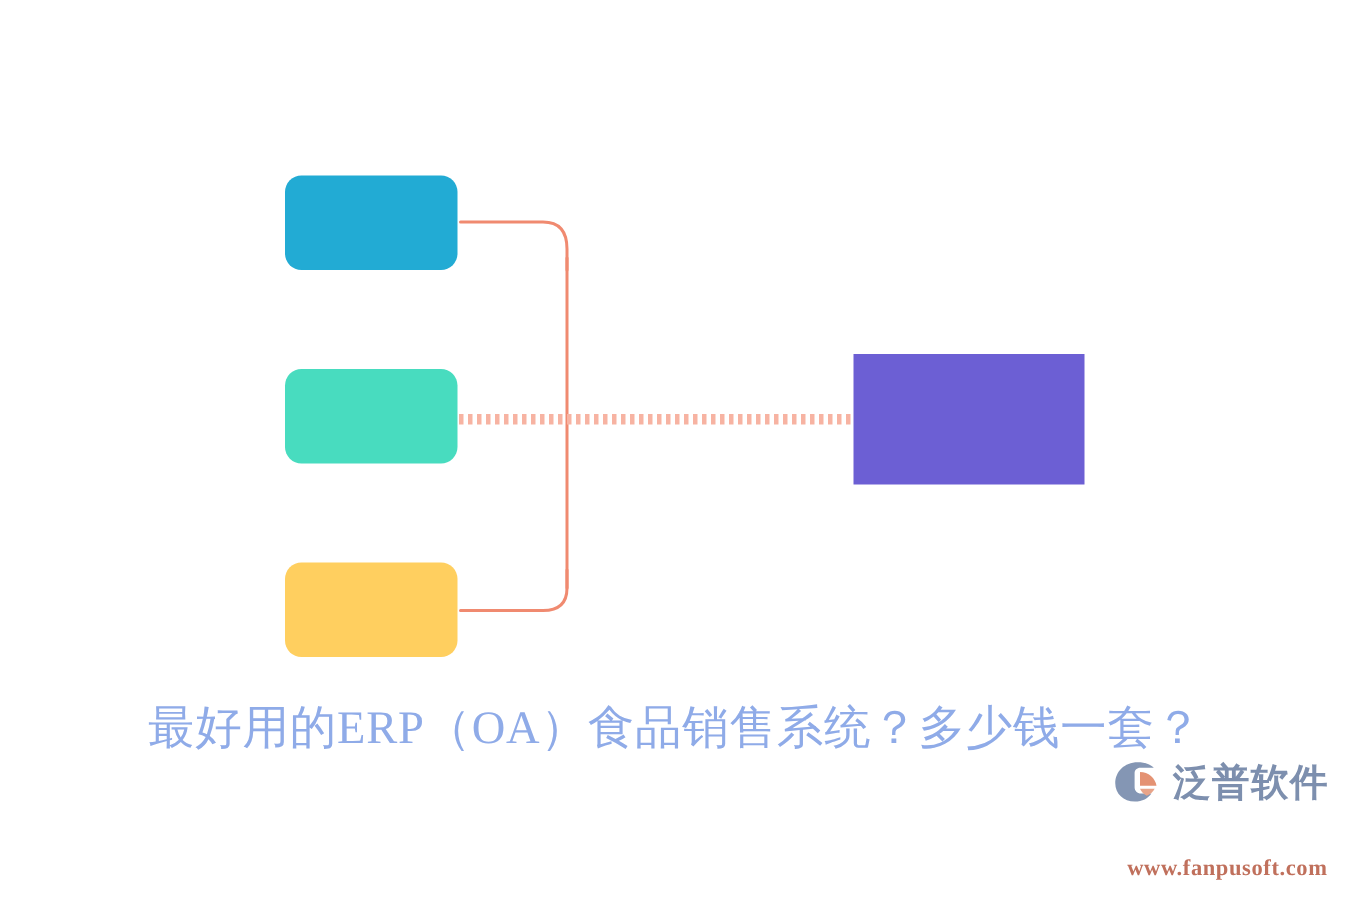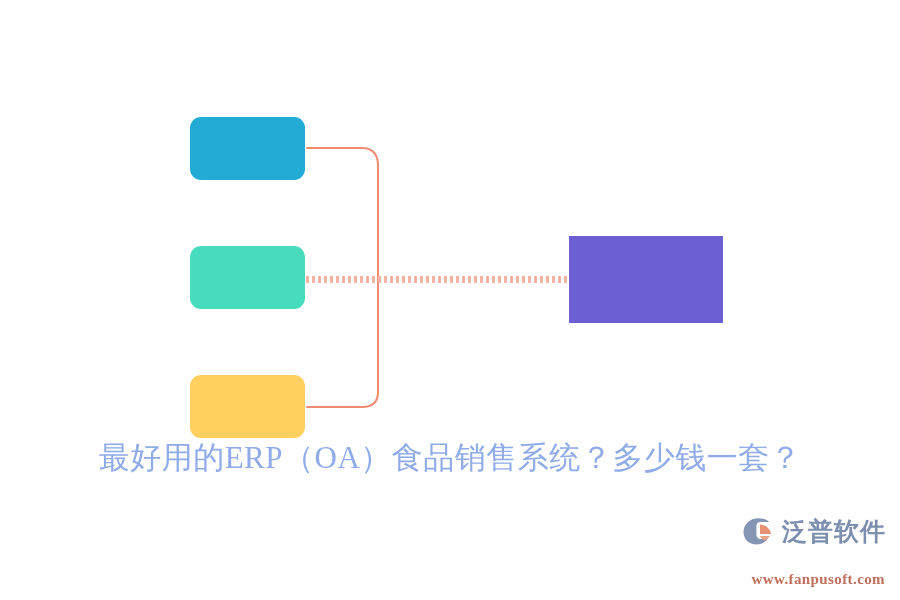--- a/index.html
+++ b/index.html
@@ -36,21 +36,21 @@
   #connectors {
     position:absolute;
     left:0; top:0;
     width:900px; height:600px;
     pointer-events:none;
   }
 
   
   #page-title {
     position:absolute;
-    left:0; top:437px;
+    left:0; top:464px;
     width:900px;
     text-align:center;
     font-family:"Liberation Serif", serif;
     font-size:31px;
     font-weight:400;
     letter-spacing:0.5px;
     color:#8fabe8;
     text-shadow:1px 1px 0 #ffffff, 0 0 2px rgba(255,255,255,0.9);
     white-space:nowrap;
   }
@@ -77,21 +77,21 @@
     color:#7d8fae;
     letter-spacing:1px;
     line-height:1;
   }
   #brand-url {
     font-family:"Liberation Serif", serif;
     font-size:15px;
     font-weight:700;
     color:#c0705c;
     letter-spacing:0.4px;
-    margin-top:1px;
+    margin-top:11px;
     margin-right:1px;
   }
 </style>
 </head>
 <body>
 
 <div id="canvas" style="background: rgb(255, 255, 255);">
 
   <svg id="connectors" viewBox="0 0 900 600" xmlns="http://www.w3.org/2000/svg">
 

